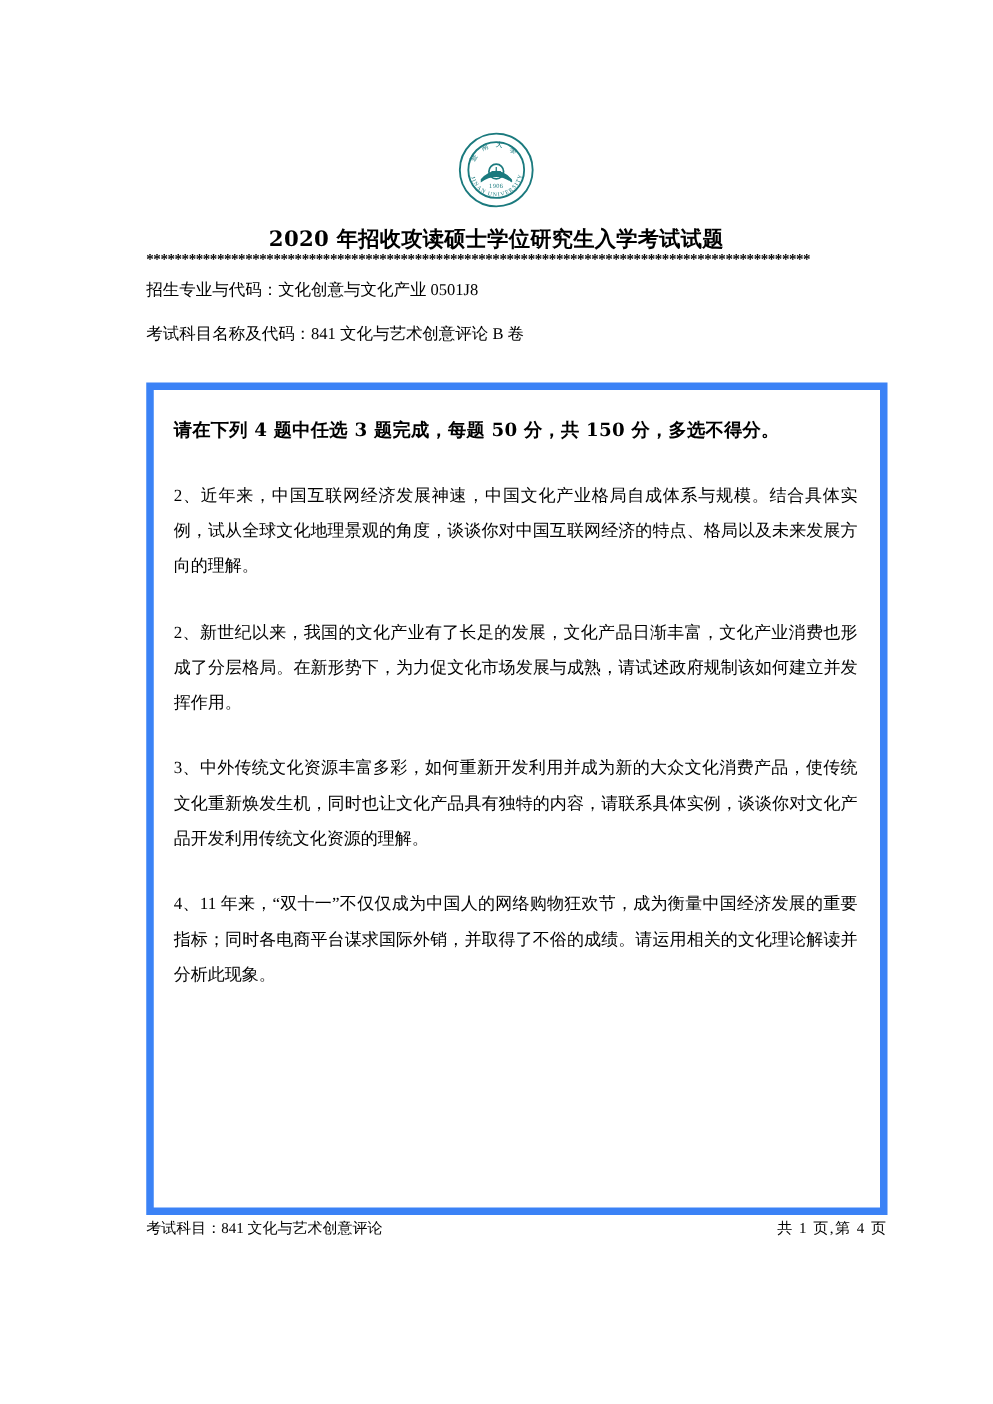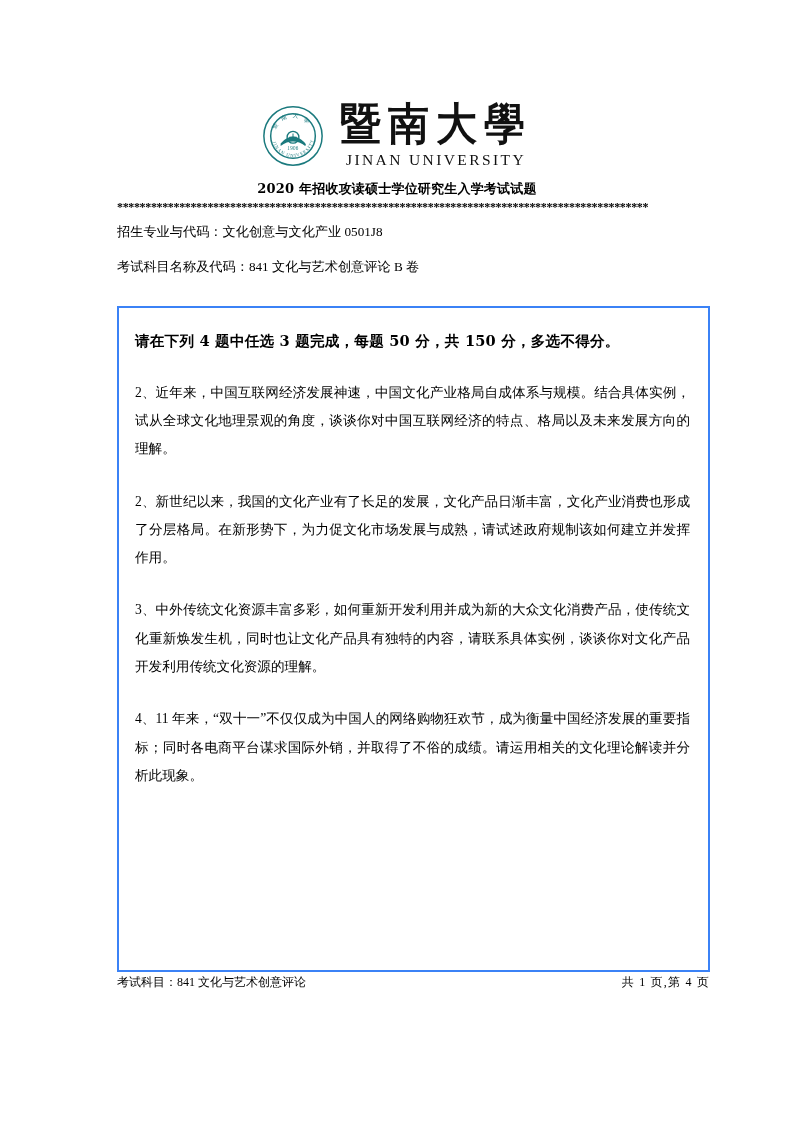--- a/index.html
+++ b/index.html
@@ -70,21 +70,21 @@
   }
 
   
   .exam-title {
     position: absolute;
     left: 0;
     top: 180px;
     width: 794px;
     text-align: center;
     font-family: "DejaVu Serif", "Liberation Serif", serif;
-    font-size: 13px;
+    font-size: 17px;
     font-weight: 700;
     letter-spacing: 0.2px;
     white-space: nowrap;
   }
 
   .star-rule {
     position: absolute;
     left: 117px;
     top: 200px;
     width: 560px;
@@ -126,21 +126,21 @@
   }
 
   
   .content-box {
     position: absolute;
     left: 117px;
     top: 306px;
     width: 593px;
     height: 666px;
     box-sizing: border-box;
-    border: 2px solid #3b82f6;
+    border: 6px solid #3b82f6;
     padding: 16px 18px 0 16px;
   }
 
   .instruction {
     font-family: "DejaVu Serif", "Liberation Serif", serif;
     font-size: 14.6px;
     font-weight: 700;
     line-height: 1.5;
     margin: 6px 0 0 0;
     letter-spacing: 0.2px;
@@ -196,24 +196,20 @@
         </defs>
         <text font-family="DejaVu Serif, serif" font-size="9" fill="#1b7a7e" letter-spacing="3">
           <textPath href="#arcTop" startOffset="11%">暨 南 大 學</textPath>
         </text>
         <text font-family="Liberation Serif, serif" font-size="7.4" fill="#1b7a7e" letter-spacing="1.5">
           <textPath href="#arcBot" startOffset="9%">JINAN UNIVERSITY</textPath>
         </text>
         <text x="50" y="73" text-anchor="middle" font-family="Liberation Serif, serif" font-size="8.2" fill="#1b7a7e" letter-spacing="0.5">1906</text>
       </svg>
     </div>
-    <div class="wordmark">
-      <div class="cn">暨南大學</div>
-      <div class="en">JINAN UNIVERSITY</div>
-    </div>
   </div>
 
   <div class="exam-title">2020 年招收攻读硕士学位研究生入学考试试题</div>
 
   <div class="star-rule">**********************************************************************************************</div>
 
   <div class="meta-line" id="major-line">招生专业与代码：文化创意与文化产业  0501J8</div>
   <div class="meta-line" id="subject-line">考试科目名称及代码：841 文化与艺术创意评论  B 卷</div>
 
 

